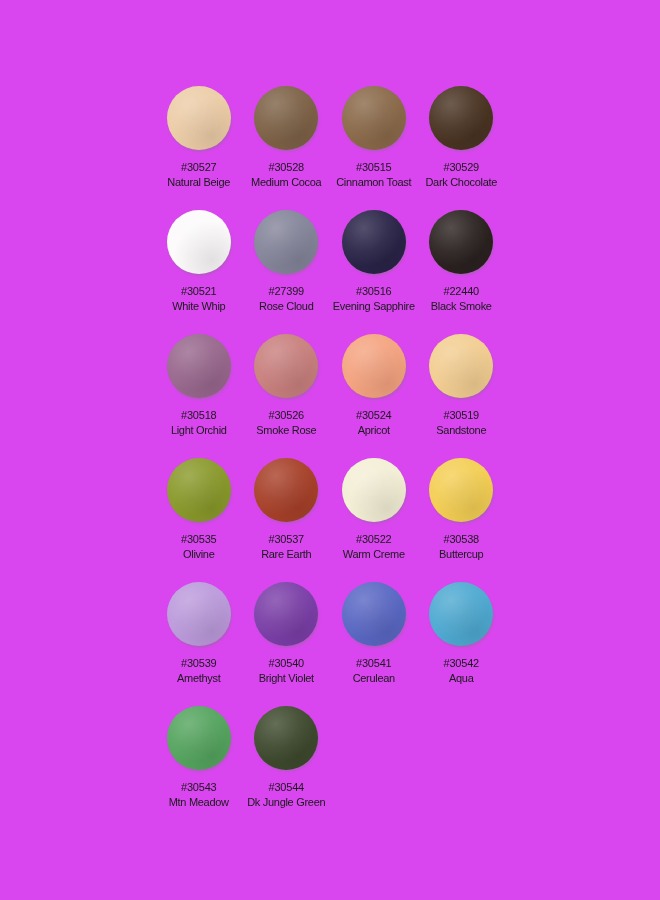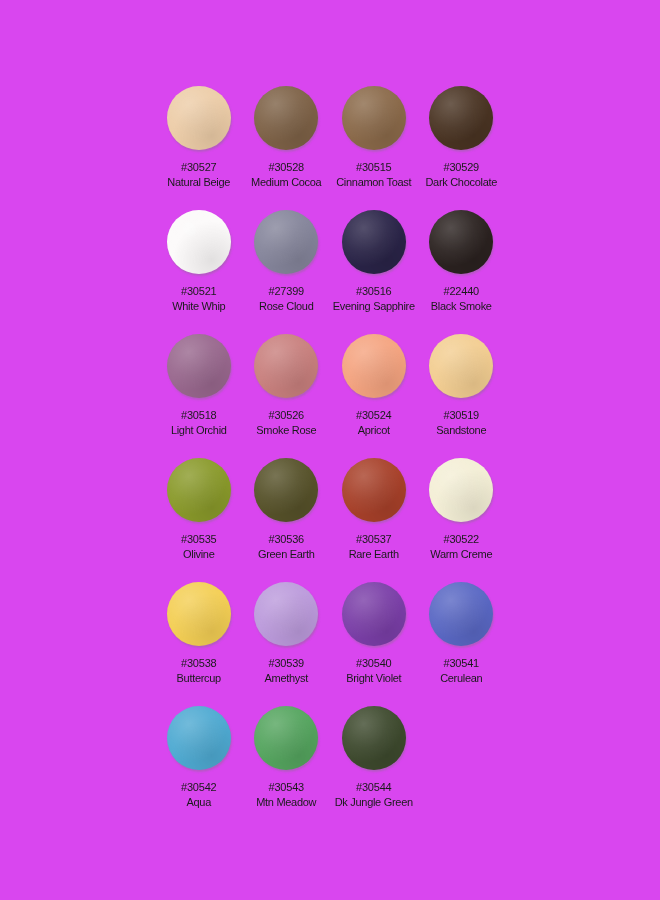--- a/index.html
+++ b/index.html
@@ -179,27 +179,20 @@
       </div>
       <div class="swatch-cell">
         <div class="disc-wrap">
           <div class="disc" style="background: rgb(138, 154, 43);"></div>
         </div>
         <div class="code">#30535</div>
         <div class="cname">Olivine</div>
       </div>
       <div class="swatch-cell">
         <div class="disc-wrap">
-          <div class="disc" style="background: rgb(87, 82, 42);"></div>
-        </div>
-        <div class="code">#30536</div>
-        <div class="cname">Green Earth</div>
-      </div>
-      <div class="swatch-cell">
-        <div class="disc-wrap">
           <div class="disc" style="background: rgb(168, 65, 42);"></div>
         </div>
         <div class="code">#30537</div>
         <div class="cname">Rare Earth</div>
       </div>
       <div class="swatch-cell">
         <div class="disc-wrap">
           <div class="disc" style="background: rgb(244, 239, 214);"></div>
         </div>
         <div class="code">#30522</div>

